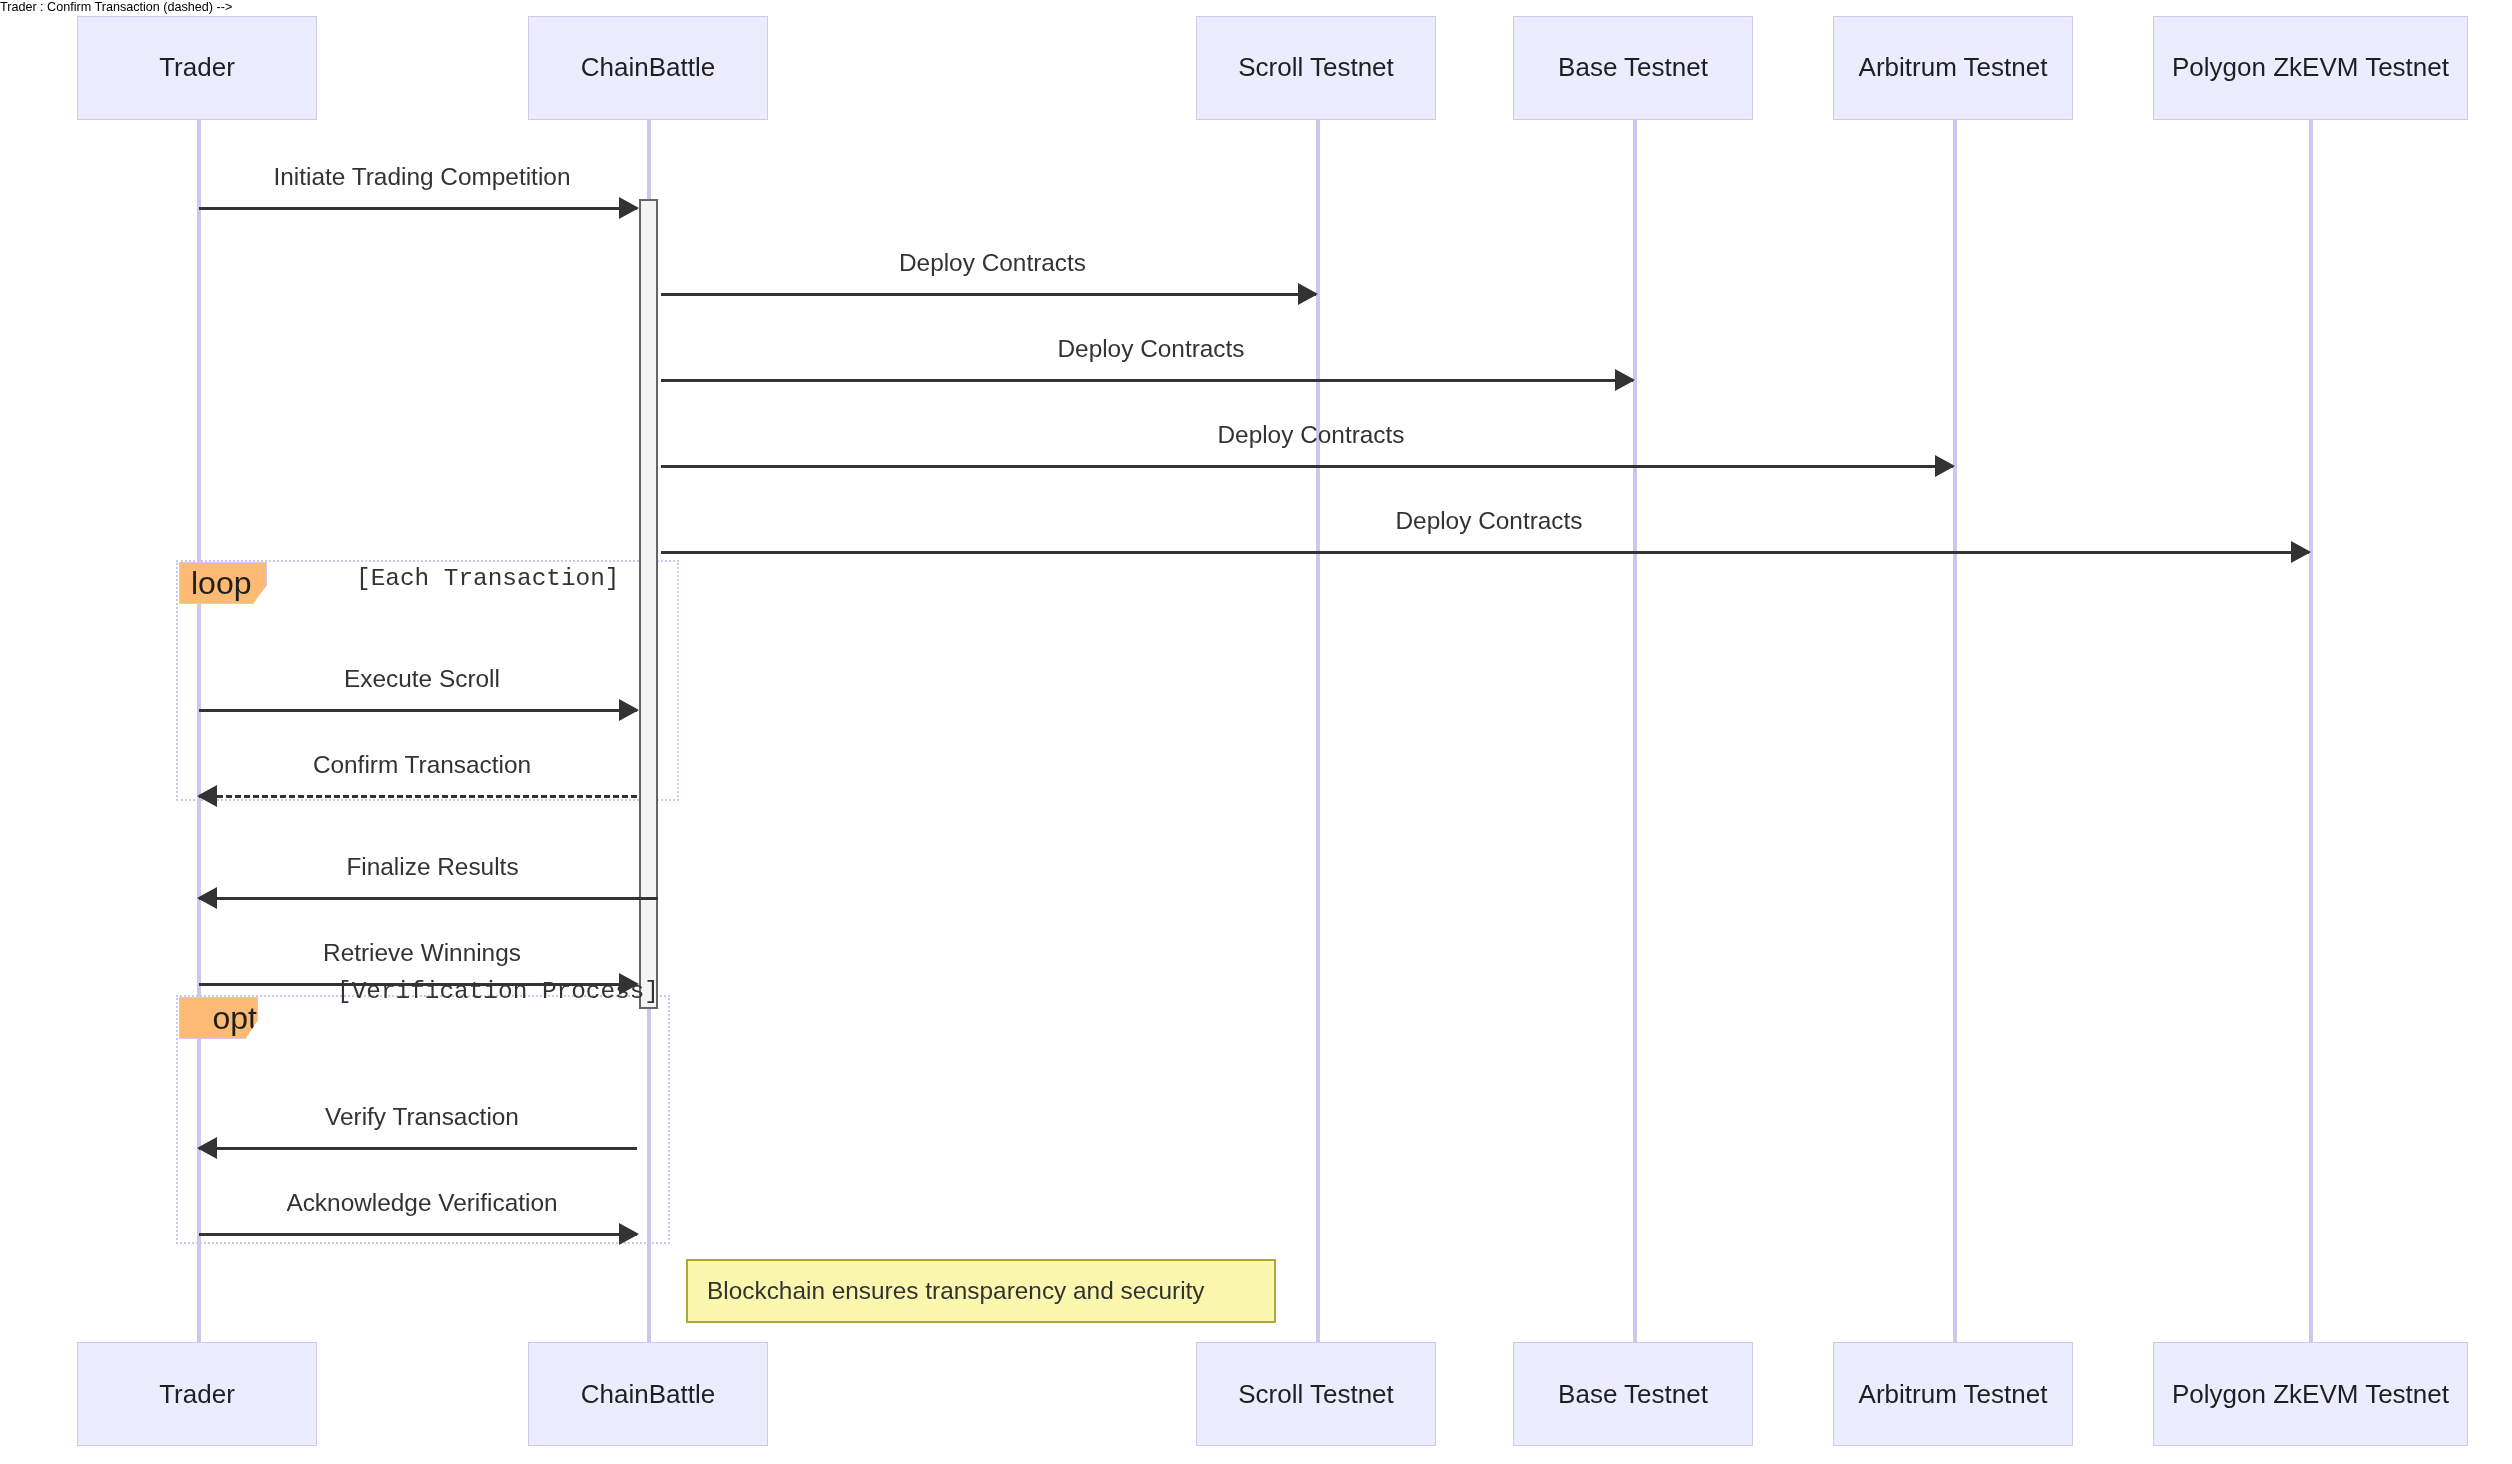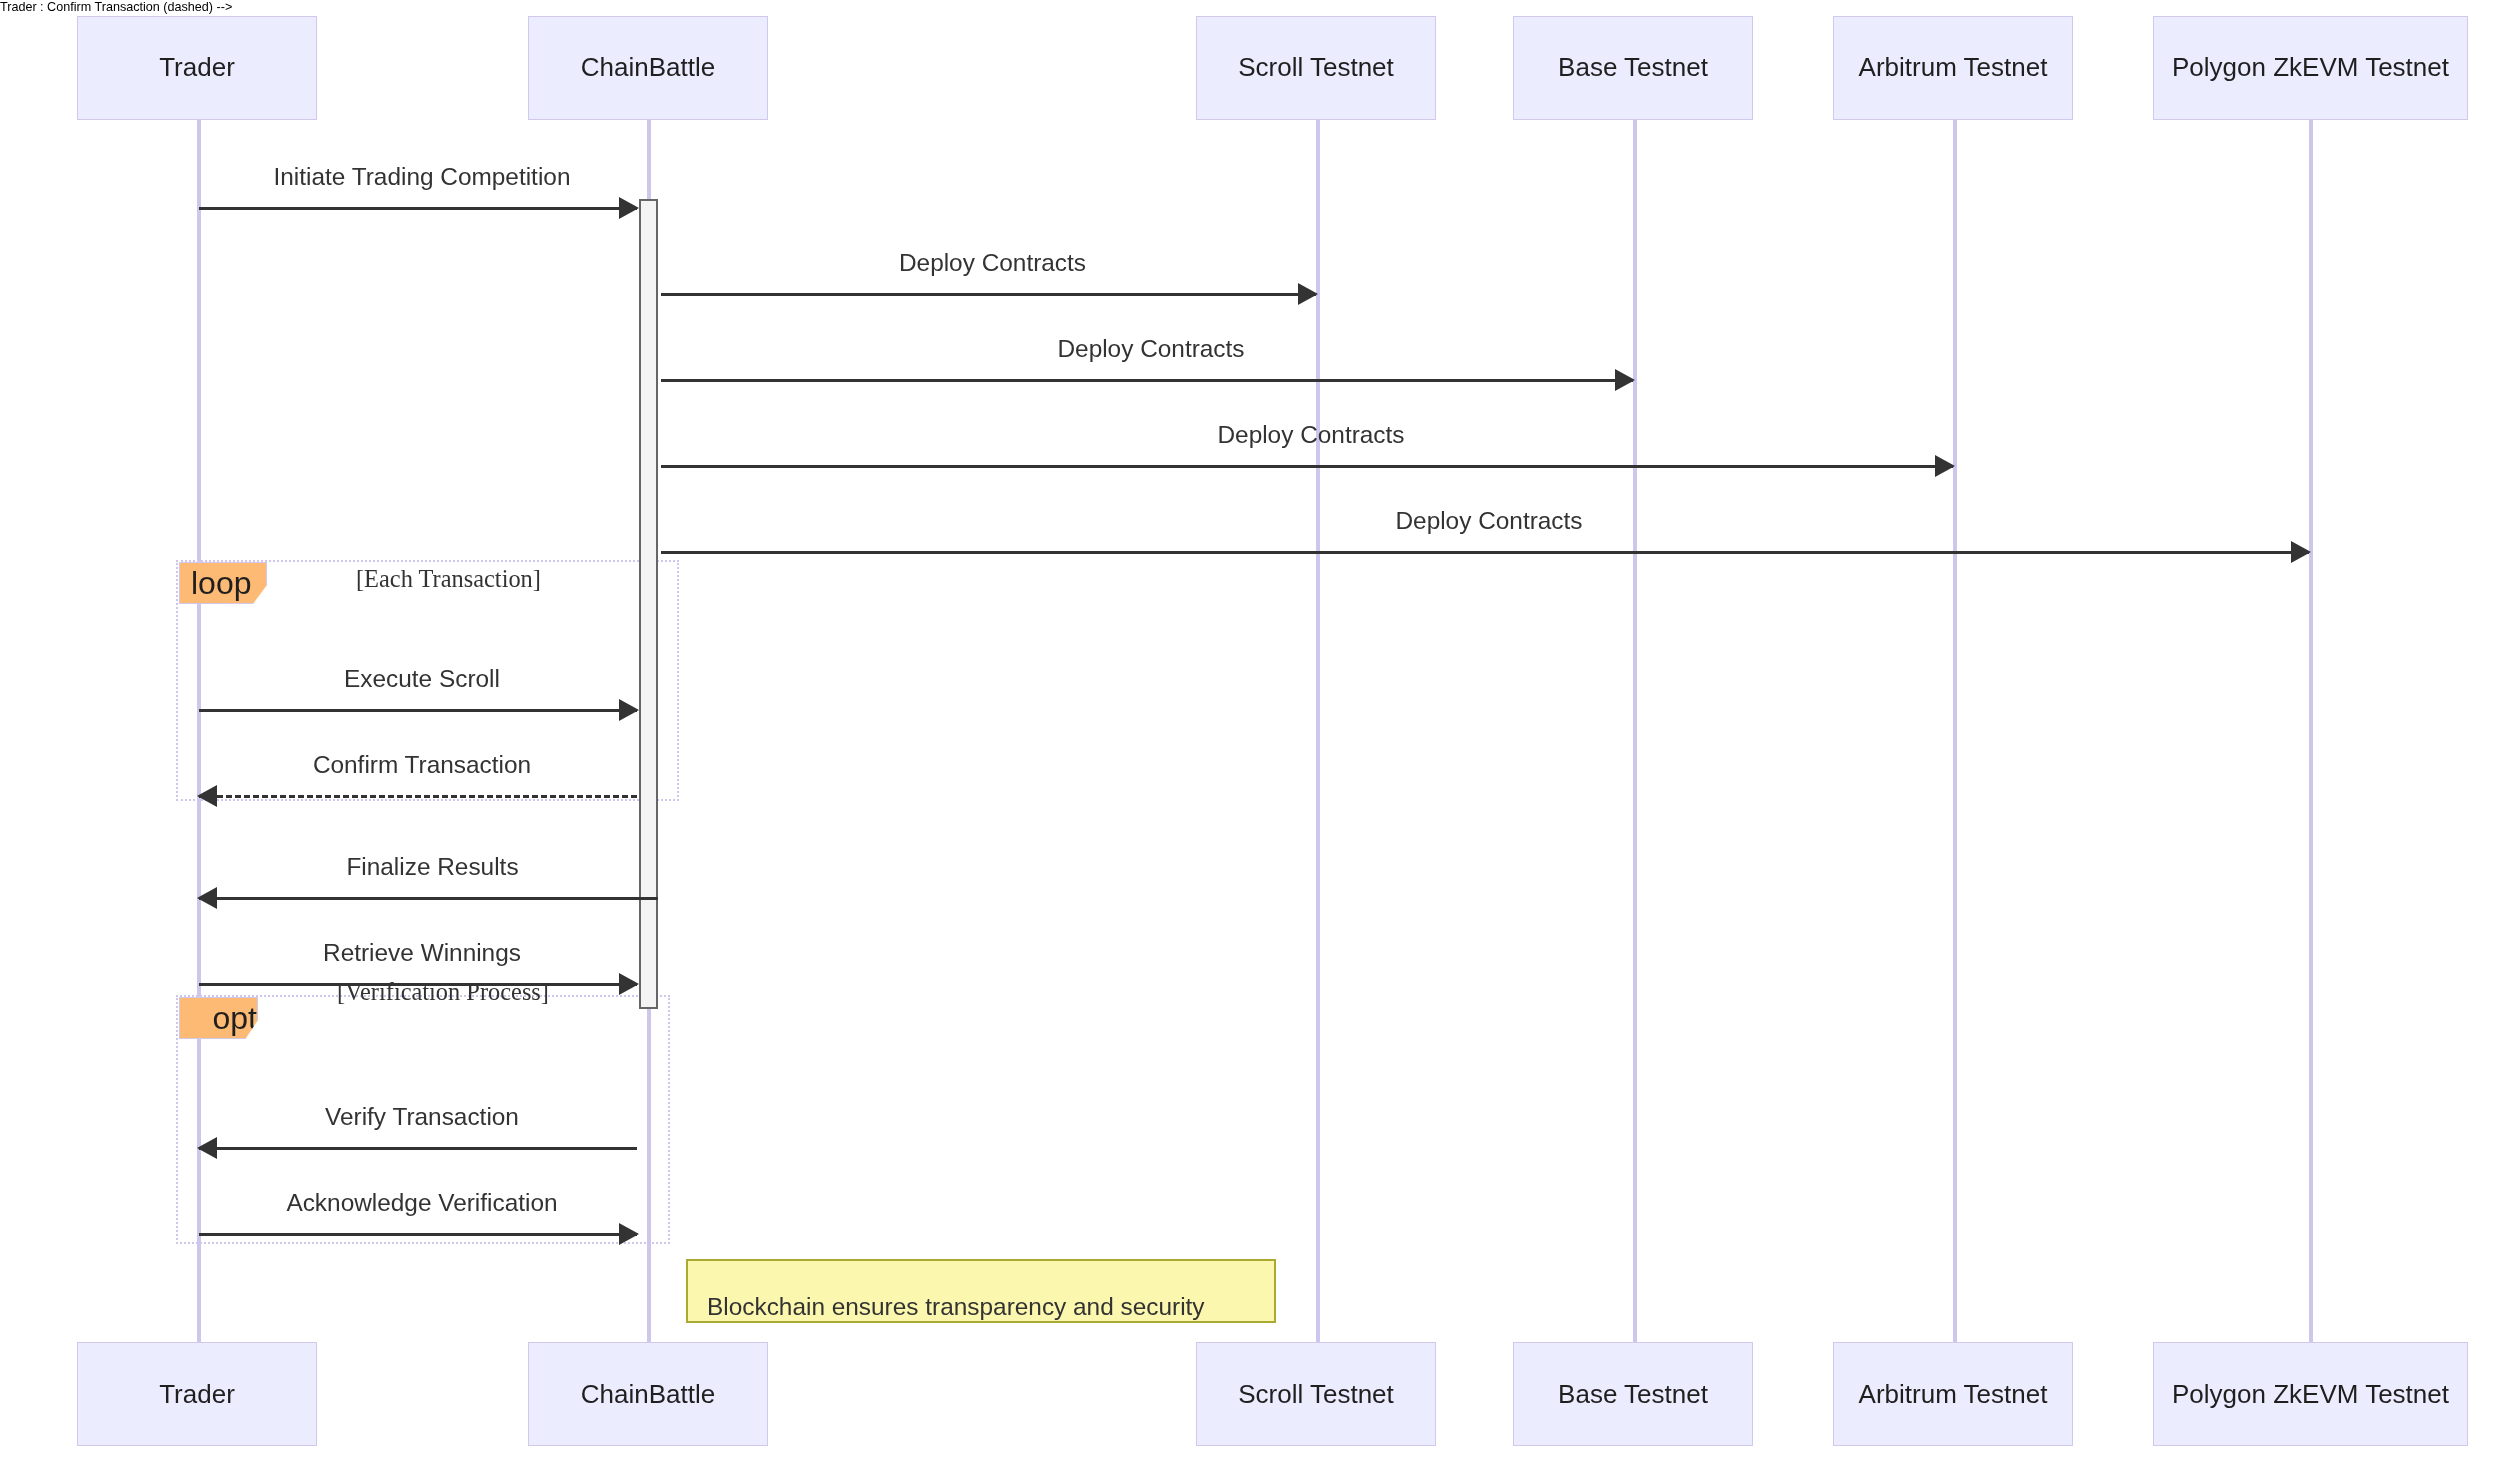--- a/index.html
+++ b/index.html
@@ -111,32 +111,32 @@
     font-size: 32px;
     color: #1f1f1f;
     font-family: "Liberation Sans", sans-serif;
     clip-path: polygon(0 0, 100% 0, 100% 55%, 84% 100%, 0 100%);
     z-index: 7;
   }
   .fragment-cond {
     position: absolute;
     font-size: 24.4px;
     color: #333333;
-    font-family: Liberation Serif, serif;
+    font-family: Liberation Mono, monospace;
     white-space: nowrap;
     z-index: 7;
   }
   
   .note {
     position: absolute;
     box-sizing: border-box;
     background: #FBF7AE;
     border: 2.4px solid #AAAA33;
     display: flex;
-    align-items: flex-end;
+    align-items: center;
     justify-content: flex-start;
     padding: 0 19px;
     font-size: 24.4px;
     color: #333333;
     font-family: "Liberation Sans", sans-serif;
     white-space: nowrap;
     z-index: 6;
   }
 </style>
 </head>

